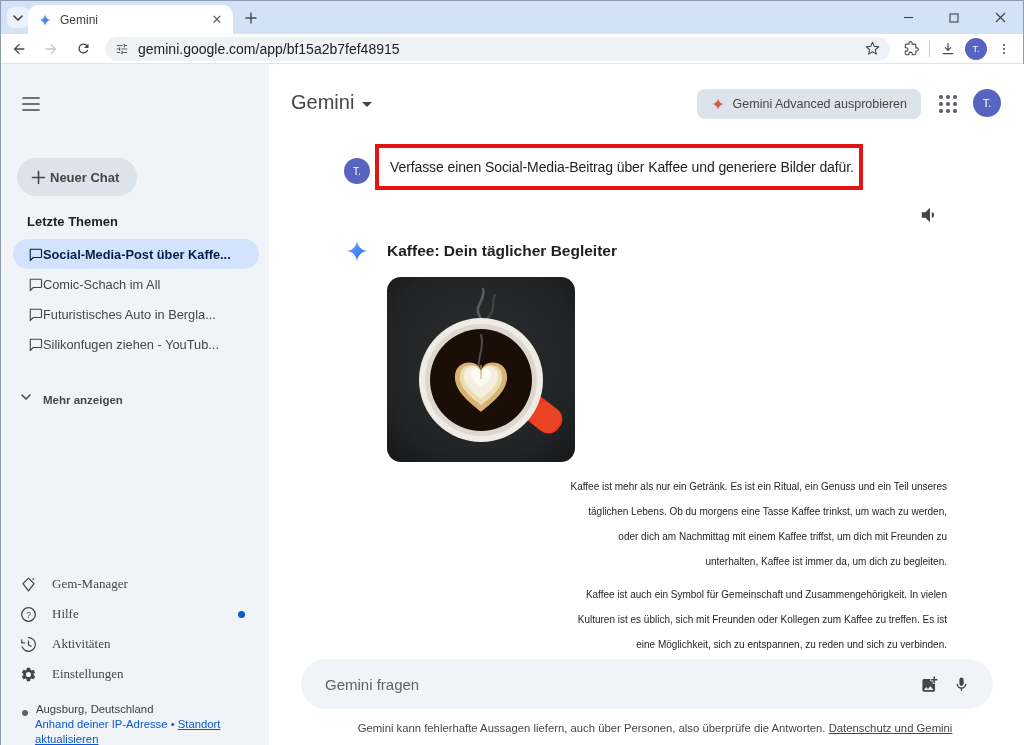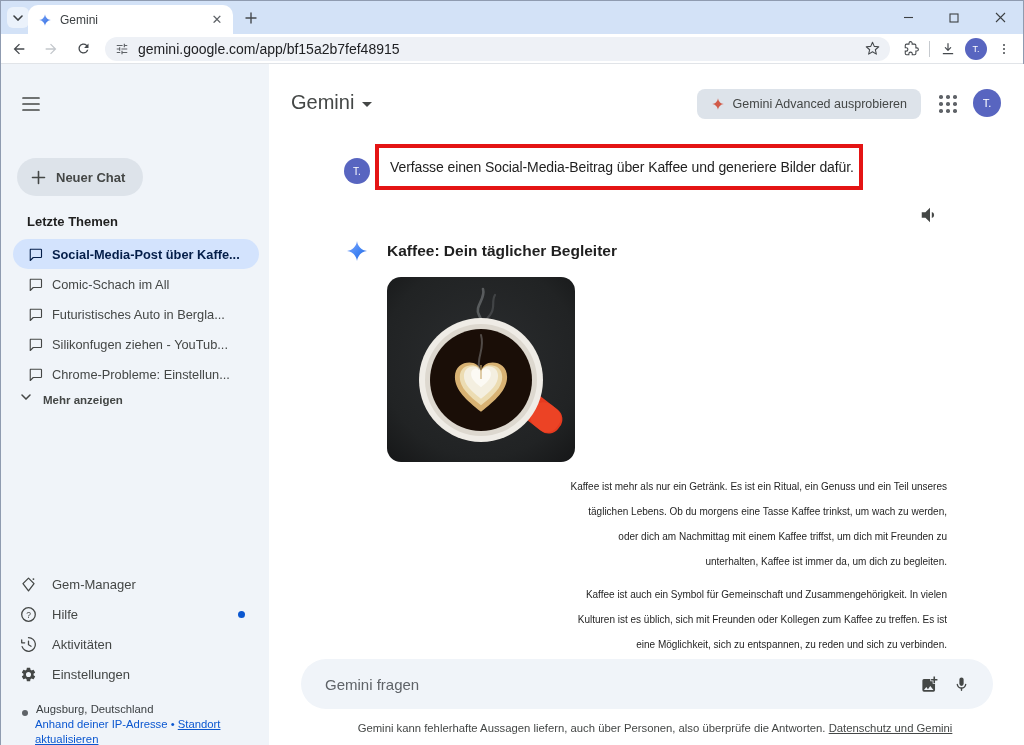--- a/index.html
+++ b/index.html
@@ -27,33 +27,33 @@
   .tb-divider { width:1px; height:16px; background:#c6cacf; margin:0 5px; }
   .tb-avatar { width:22px; height:22px; border-radius:50%; background:#5865c0; color:#fff; font-size:9px; display:flex; align-items:center; justify-content:center; margin:0 4px; cursor:pointer; }
 
   
   .app { position:absolute; left:0; top:63px; width:1024px; height:681px; }
   .sidebar { position:absolute; left:0; top:0; width:268px; height:100%; background:#f0f4f9; overflow:hidden; }
   .main { position:absolute; left:268px; top:0; width:756px; height:100%; background:#fff; }
 
   
   .hamburger { position:absolute; left:18px; top:28px; width:24px; height:24px; display:flex; align-items:center; justify-content:center; cursor:pointer; }
-  .new-chat { position:absolute; left:16px; top:94px; height:38px; padding:0 18px 0 14px; background:#dde3ea; border-radius:19px; display:flex; align-items:center; gap:10px; cursor:pointer; }
+  .new-chat { position:absolute; left:16px; top:94px; height:38px; padding:0 18px 0 14px; background:#dde3ea; border-radius:19px; display:flex; align-items:center; gap:4px; cursor:pointer; }
   .new-chat-label { font-size:13px; color:#444746; font-weight:bold; }
   .recent-header { position:absolute; left:26px; top:150px; font-size:13px; color:#1f1f1f; font-weight:bold; }
   .chat-list { position:absolute; left:12px; top:175px; width:246px; }
-  .chat-item { height:30px; border-radius:15px; display:flex; align-items:center; padding:0 10px 0 15px; gap:9px; cursor:pointer; }
+  .chat-item { height:30px; border-radius:15px; display:flex; align-items:center; padding:0 10px 0 15px; cursor:pointer; }
   .chat-item.selected { background:#d3e3fd; }
   .chat-item-label { font-size:12.8px; color:#444746; white-space:nowrap; overflow:hidden; }
   .chat-item.selected .chat-item-label { color:#041e49; font-weight:bold; }
   .show-more { position:absolute; left:20px; top:330px; display:flex; align-items:flex-start; gap:12px; cursor:pointer; }
   .show-more-label { font-size:11.5px; font-weight:bold; color:#444746; }
   .sb-bottom { position:absolute; left:12px; top:505px; width:246px; }
   .sb-item { height:30px; display:flex; align-items:center; padding:0 10px 0 7px; gap:15px; border-radius:15px; cursor:pointer; position:relative; }
-  .sb-item-label { font-size:13px; color:#444746; }
+  .sb-item-label { font-size:13px; color:#444746;font-family:Liberation Serif, serif; }
   .notif-dot { position:absolute; right:14px; width:7px; height:7px; border-radius:50%; background:#0b57d0; }
   .location { position:absolute; left:20px; top:638px; width:232px; font-size:11.3px; line-height:15px; }
   .loc-row { display:flex; align-items:flex-end; gap:7px; color:#3c4043; }
   .loc-links { margin-left:14px; color:#0b57d0; }
   .loc-links a { color:#0b57d0; text-decoration:none; cursor:pointer; }
 
   
   .main-header-title { position:absolute; left:22px; top:27px; display:flex; align-items:center; gap:8px; cursor:pointer; }
   .main-header-title .name { font-size:20px; color:#444746; }
   .caret { width:0; height:0; border-left:5px solid transparent; border-right:5px solid transparent; border-top:5px solid #444746; margin-top:3px; }
@@ -214,26 +214,20 @@
               <path d="M3 3h14a1 1 0 0 1 1 1v9a1 1 0 0 1-1 1H7l-4 4V4a1 1 0 0 1 1-1z" fill="none" stroke="#444746" stroke-width="1.5" stroke-linejoin="round"></path>
             </svg>
           <span class="chat-item-label">Futuristisches Auto in Bergla...</span>
         </div>
         <div class="chat-item">
           <svg width="15" height="15" viewBox="0 0 20 20">
               <path d="M3 3h14a1 1 0 0 1 1 1v9a1 1 0 0 1-1 1H7l-4 4V4a1 1 0 0 1 1-1z" fill="none" stroke="#444746" stroke-width="1.5" stroke-linejoin="round"></path>
             </svg>
           <span class="chat-item-label">Silikonfugen ziehen - YouTub...</span>
         </div>
-        <div class="chat-item">
-          <svg width="15" height="15" viewBox="0 0 20 20">
-              <path d="M3 3h14a1 1 0 0 1 1 1v9a1 1 0 0 1-1 1H7l-4 4V4a1 1 0 0 1 1-1z" fill="none" stroke="#444746" stroke-width="1.5" stroke-linejoin="round"></path>
-            </svg>
-          <span class="chat-item-label">Chrome-Probleme: Einstellun...</span>
-        </div>
       </div>
 
       <div class="show-more">
         <svg width="10" height="6" viewBox="0 0 10 6">
             <path d="M1 1l4 4 4-4" stroke="#444746" stroke-width="1.5" fill="none" stroke-linecap="round"></path>
           </svg>
         <span class="show-more-label">Mehr anzeigen</span>
       </div>
 
       <div class="sb-bottom">

